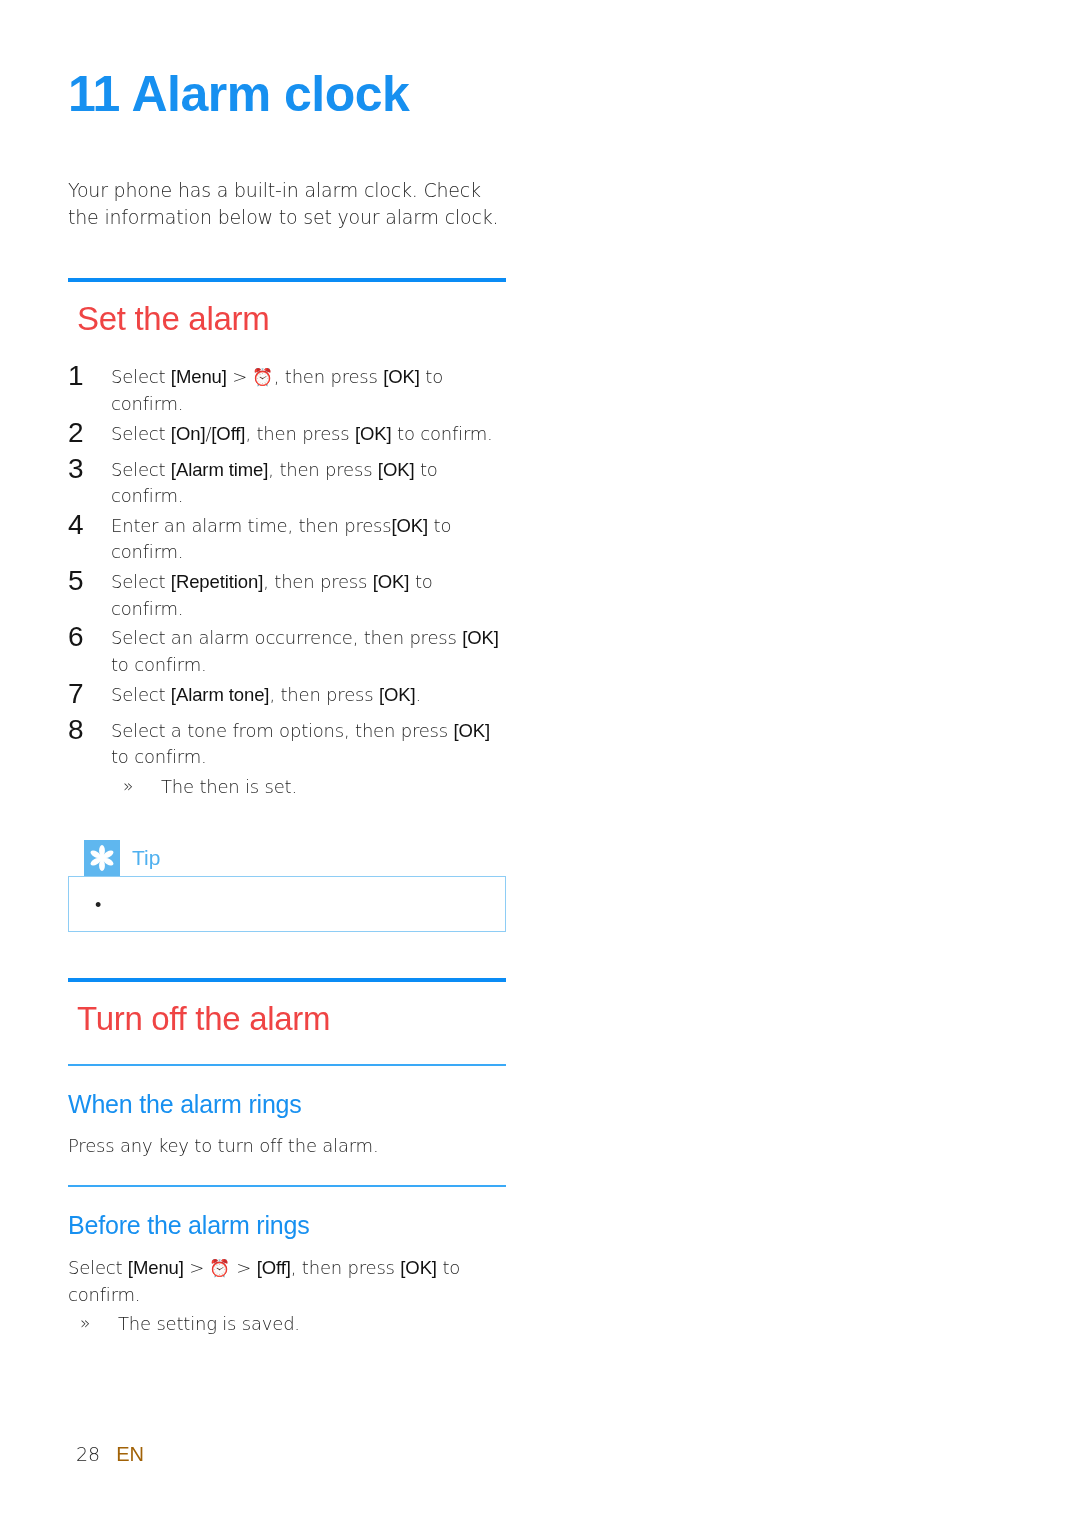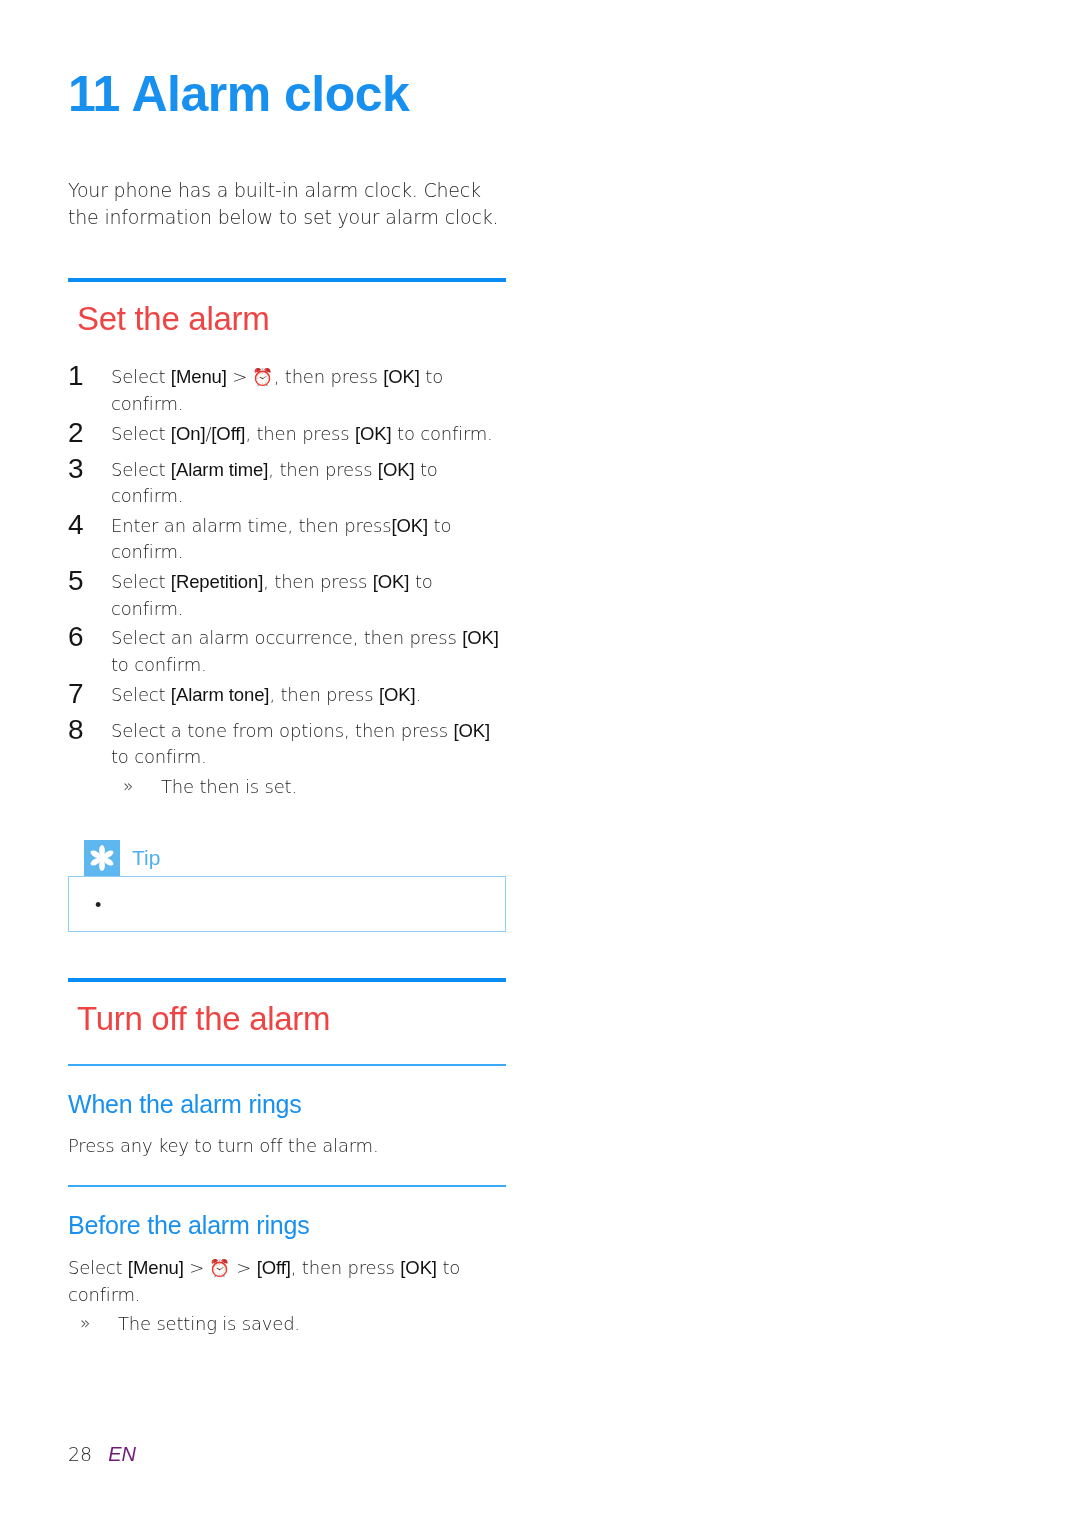--- a/index.html
+++ b/index.html
@@ -232,38 +232,37 @@
     color: #1f1f1f;
     margin: 0;
     padding-top: 14px;
     width: 440px;
     letter-spacing: -0.2px;
   }
 
   
   .footer {
     position: absolute;
-    left: 68px;
+    left: 76px;
     top: 1443px;
     display: flex;
     align-items: baseline;
   }
   .footer-page {
     font-family: "DejaVu Sans", sans-serif;
     font-size: 19px;
     font-weight: 300;
     color: #1f1f1f;
   }
   .footer-lang {
     font-family: "Liberation Sans", sans-serif;
     font-size: 20px;
     font-weight: 400;
-    color: #701a75;
+    color: #a16207;
     margin-left: 16px;
-    font-style: italic;
   }
 </style>
 </head>
 <body>
 
 <div class="page">
   <div class="content">
 
     <h1 class="chapter-title">11 Alarm clock</h1>
 

